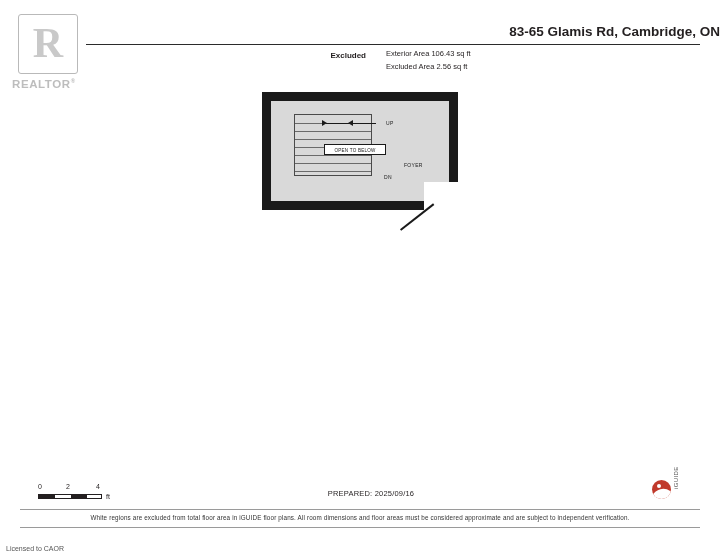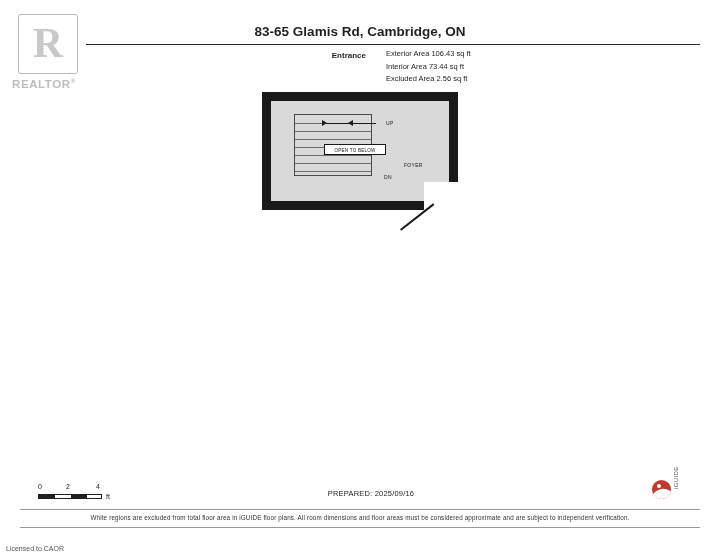--- a/index.html
+++ b/index.html
@@ -54,21 +54,21 @@
     font-size: 6px;
     vertical-align: super;
   }
 
   
   #title {
     position: absolute;
     left: 0;
     top: 24px;
     width: 720px;
-    text-align: center;
+    text-align: right;
     font-size: 13.5px;
     font-weight: bold;
     color: #231f20;
   }
   #title-rule {
     position: absolute;
     left: 86px;
     top: 44px;
     width: 614px;
     height: 1px;
@@ -338,24 +338,23 @@
   <div class="mark">
     <div class="r">R</div>
   </div>
   <div class="wordmark"><span>REALTOR</span><sup>®</sup></div>
 </div>
 
 <div id="title">83-65 Glamis Rd, Cambridge, ON</div>
 <div id="title-rule"></div>
 
 <div id="area-block">
-  <div class="entrance-label">Entrance</div>
+  <div class="entrance-label">Excluded</div>
   <div class="areas">
     <div>Exterior Area 106.43 sq ft</div>
-    <div>Interior Area 73.44 sq ft</div>
     <div>Excluded Area 2.56 sq ft</div>
   </div>
 </div>
 
 <div id="floorplan">
   <div class="outer"></div>
   <div class="inner"></div>
   <div class="notch"></div>
   <div class="notch-diag"></div>
 

